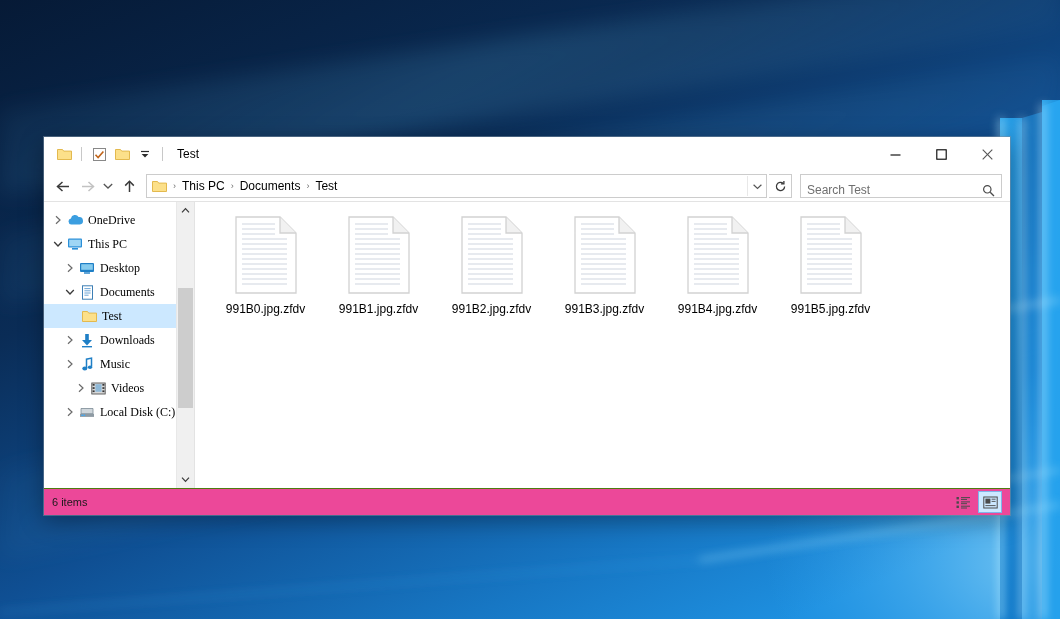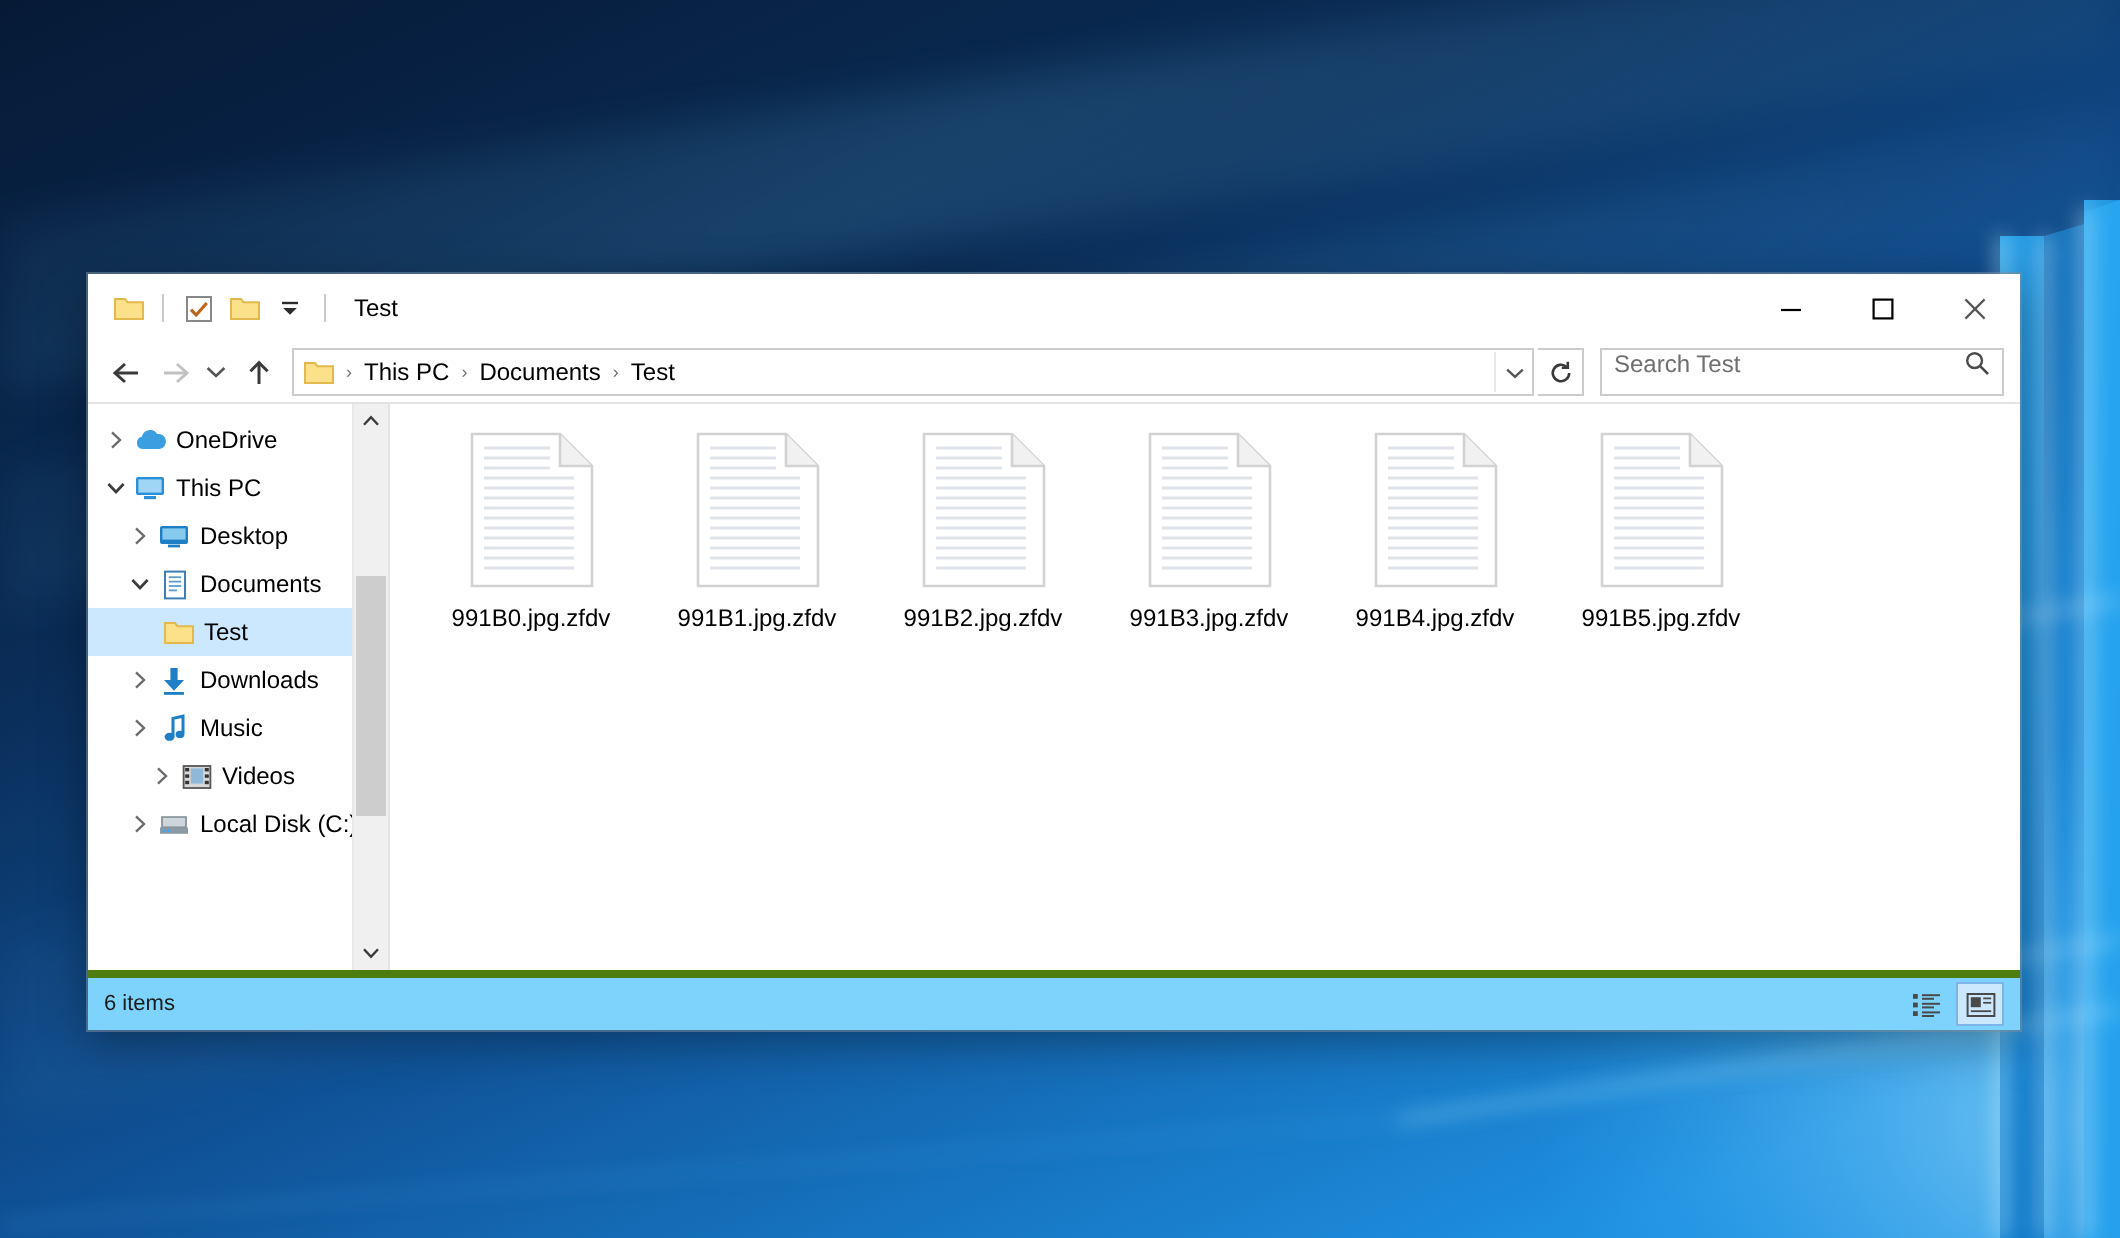--- a/index.html
+++ b/index.html
@@ -143,21 +143,21 @@
     width: 22px; height: 22px;
     border: 1px solid #cccccc;
     border-left: none;
     display: flex; align-items: center; justify-content: center;
     background: #fff;
   }
   #search-box {
     width: 200px; height: 22px;
     border: 1px solid #cccccc;
     background: #ffffff;
-    display: flex; align-items: flex-start;
+    display: flex; align-items: flex-end;
     margin-left: 6px;
     flex: none;
   }
   #search-input {
     border: none; outline: none;
     flex: 1; min-width: 0;
     font-size: 12px;
     font-family: "Liberation Sans", sans-serif;
     color: #000;
     padding: 0 6px;
@@ -175,20 +175,21 @@
   }
 
   
   #nav-pane {
     width: 150px;
     background: #ffffff;
     position: relative;
     flex: none;
     padding-top: 6px;
     overflow: hidden;
+    font-family: Liberation Serif, serif;
   }
   .tree-item {
     height: 24px;
     display: flex; align-items: center;
     padding-left: 6px;
     white-space: nowrap;
   }
   .tree-item.selected { background: #cce8ff; }
   .tree-chev {
     width: 16px; height: 16px;
@@ -251,22 +252,22 @@
   .file-name {
     font-size: 12px;
     color: #000;
     margin-top: 4px;
     white-space: nowrap;
   }
 
   
   #status-bar {
     height: 26px;
-    background: #7dd3fc;
-    border-top: 4px solid #4d7c0f;
+    background: #ec4899;
+    border-top: 1px solid #4d7c0f;
     display: flex; align-items: center;
     padding: 0 8px;
     flex: none;
   }
   #status-text { font-size: 11px; color: #1a1a1a; }
   .view-btns {
     margin-left: auto;
     display: flex; align-items: center; gap: 3px;
   }
   .view-btn {

